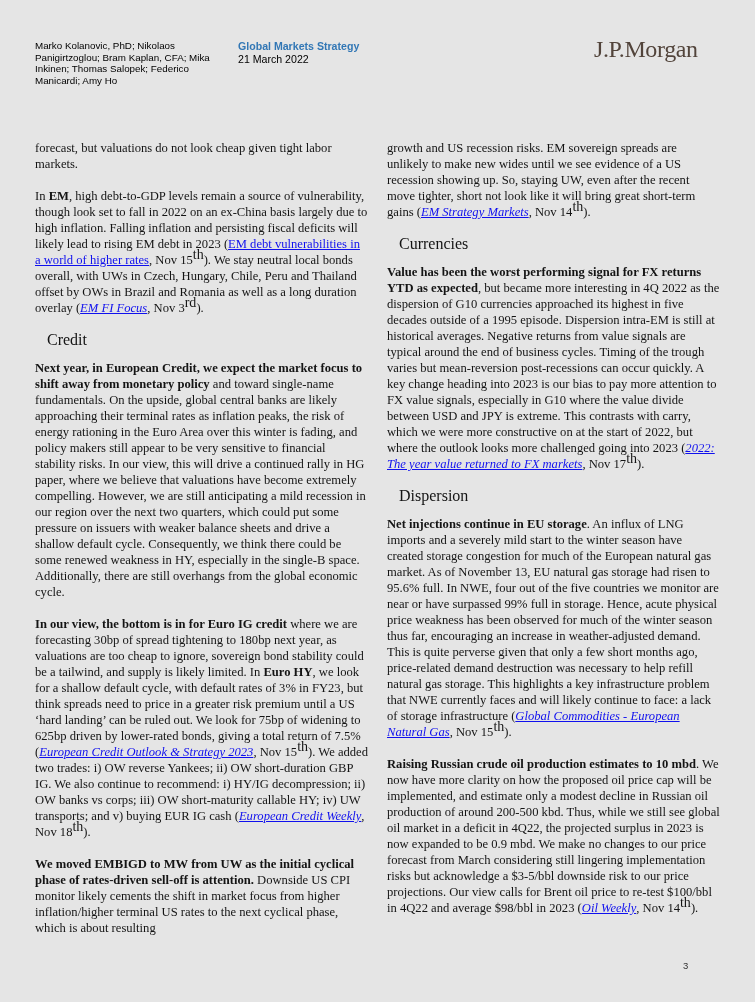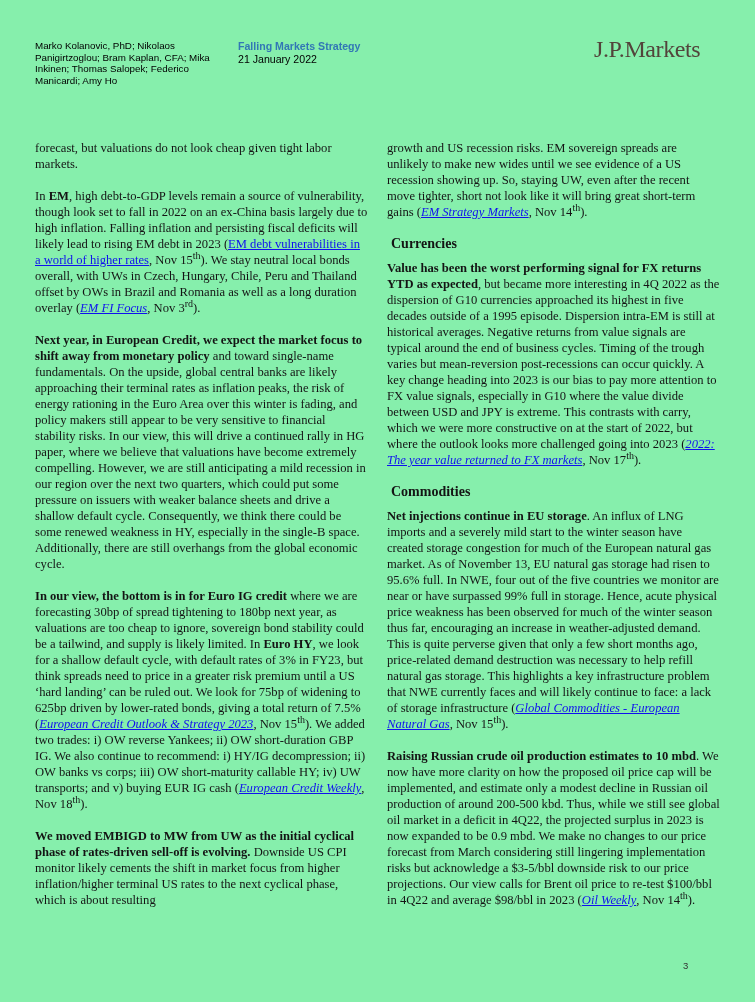--- a/index.html
+++ b/index.html
@@ -11,21 +11,21 @@
   *{box-sizing:border-box;}
   html,body{margin:0;padding:0;}
   body{
     width:755px;height:1002px;
     background:#ffffff;
     position:relative;
     overflow:hidden;
     font-family:"Liberation Serif",serif;
     color:var(--text-black);
   }
-  .page{position:absolute;inset:0;background:#86efac;}
+  .page{position:absolute;inset:0;background:#e5e5e5;}
 
   
   .authors{
     position:absolute;left:35px;top:40px;width:190px;
     font-family:"Liberation Sans",sans-serif;
     font-size:9.8px;line-height:11.6px;color:#000;
   }
   .pub-title{
     position:absolute;left:238px;top:40px;
     font-family:"Liberation Sans",sans-serif;
@@ -46,56 +46,57 @@
   
   .col{position:absolute;top:132px;width:333px;}
   .col-left{left:35px;}
   .col-right{left:387px;}
 
   p.body{
     font-size:12.6px;line-height:16px;
     margin:8px 0 16px 0;text-align:left;
   }
   h3.section{
-    font-size:14px;line-height:16px;
-    margin:4px;font-weight:bold;
+    font-size:16px;line-height:16px;
+    margin:12px;font-weight:normal;
   }
   .b{font-weight:bold;}
   .i{font-style:italic;}
   .lnk{color:var(--link-blue);text-decoration:underline;cursor:pointer;}
-  p.body sup{font-size:10px;line-height:0;vertical-align:super;}
+  p.body sup{font-size:14px;line-height:0;vertical-align:super;}
 
   .page-number{
     position:absolute;left:683px;top:960px;
     font-family:"Liberation Sans",sans-serif;
     font-size:9.5px;color:#333;
   }
 </style>
 </head>
 <body>
 
 <div class="page">
 
   <div class="authors">Marko Kolanovic, PhD; Nikolaos Panigirtzoglou; Bram Kaplan, CFA; Mika Inkinen; Thomas Salopek; Federico Manicardi; Amy Ho</div>
-  <div class="pub-title">Falling Markets Strategy</div>
-  <div class="pub-date">21 January 2022</div>
-  <div class="logo">J.P.Markets</div>
+  <div class="pub-title">Global Markets Strategy</div>
+  <div class="pub-date">21 March 2022</div>
+  <div class="logo">J.P.Morgan</div>
 
   <div class="col col-left">
     <p class="body"><span>forecast, but valuations do not look cheap given tight labor markets.</span></p>
     <p class="body"><span>In </span><span class="b">EM</span><span>, high debt-to-GDP levels remain a source of vulnerability, though look set to fall in 2022 on an ex-China basis largely due to high inflation. Falling inflation and persisting fiscal deficits will likely lead to rising EM debt in 2023 (</span><span class="lnk">EM debt vulnerabilities in a world of higher rates</span><span>, Nov 15</span><sup>th</sup><span>). We stay neutral local bonds overall, with UWs in Czech, Hungary, Chile, Peru and Thailand offset by OWs in Brazil and Romania as well as a long duration overlay (</span><span class="i lnk">EM FI Focus</span><span>, Nov 3</span><sup>rd</sup><span>).</span></p>
+    <h3 class="section">Credit</h3>
     <p class="body"><span class="b">Next year, in European Credit, we expect the market focus to shift away from monetary policy</span><span> and toward single-name fundamentals. On the upside, global central banks are likely approaching their terminal rates as inflation peaks, the risk of energy rationing in the Euro Area over this winter is fading, and policy makers still appear to be very sensitive to financial stability risks. In our view, this will drive a continued rally in HG paper, where we believe that valuations have become extremely compelling. However, we are still anticipating a mild recession in our region over the next two quarters, which could put some pressure on issuers with weaker balance sheets and drive a shallow default cycle. Consequently, we think there could be some renewed weakness in HY, especially in the single-B space. Additionally, there are still overhangs from the global economic cycle.</span></p>
     <p class="body"><span class="b">In our view, the bottom is in for Euro IG credit</span><span> where we are forecasting 30bp of spread tightening to 180bp next year, as valuations are too cheap to ignore, sovereign bond stability could be a tailwind, and supply is likely limited. In </span><span class="b">Euro HY</span><span>, we look for a shallow default cycle, with default rates of 3% in FY23, but think spreads need to price in a greater risk premium until a US ‘hard landing’ can be ruled out. We look for 75bp of widening to 625bp driven by lower-rated bonds, giving a total return of 7.5% (</span><span class="i lnk">European Credit Outlook &amp; Strategy 2023</span><span>, Nov 15</span><sup>th</sup><span>). We added two trades: i) OW reverse Yankees; ii) OW short-duration GBP IG. We also continue to recommend: i) HY/IG decompression; ii) OW banks vs corps; iii) OW short-maturity callable HY; iv) UW transports; and v) buying EUR IG cash (</span><span class="i lnk">European Credit Weekly</span><span>, Nov 18</span><sup>th</sup><span>).</span></p>
-    <p class="body"><span class="b">We moved EMBIGD to MW from UW as the initial cyclical phase of rates-driven sell-off is evolving.</span><span> Downside US CPI monitor likely cements the shift in market focus from higher inflation/higher terminal US rates to the next cyclical phase, which is about resulting</span></p>
+    <p class="body"><span class="b">We moved EMBIGD to MW from UW as the initial cyclical phase of rates-driven sell-off is attention.</span><span> Downside US CPI monitor likely cements the shift in market focus from higher inflation/higher terminal US rates to the next cyclical phase, which is about resulting</span></p>
   </div>
 
   <div class="col col-right">
     <p class="body"><span>growth and US recession risks. EM sovereign spreads are unlikely to make new wides until we see evidence of a US recession showing up. So, staying UW, even after the recent move tighter, short not look like it will bring great short-term gains (</span><span class="i lnk">EM Strategy Markets</span><span>, Nov 14</span><sup>th</sup><span>).</span></p>
     <h3 class="section">Currencies</h3>
     <p class="body"><span class="b">Value has been the worst performing signal for FX returns YTD as expected</span><span>, but became more interesting in 4Q 2022 as the dispersion of G10 currencies approached its highest in five decades outside of a 1995 episode. Dispersion intra-EM is still at historical averages. Negative returns from value signals are typical around the end of business cycles. Timing of the trough varies but mean-reversion post-recessions can occur quickly. A key change heading into 2023 is our bias to pay more attention to FX value signals, especially in G10 where the value divide between USD and JPY is extreme. This contrasts with carry, which we were more constructive on at the start of 2022, but where the outlook looks more challenged going into 2023 (</span><span class="i lnk">2022: The year value returned to FX markets</span><span>, Nov 17</span><sup>th</sup><span>).</span></p>
-    <h3 class="section">Commodities</h3>
+    <h3 class="section">Dispersion</h3>
     <p class="body"><span class="b">Net injections continue in EU storage</span><span>. An influx of LNG imports and a severely mild start to the winter season have created storage congestion for much of the European natural gas market. As of November 13, EU natural gas storage had risen to 95.6% full. In NWE, four out of the five countries we monitor are near or have surpassed 99% full in storage. Hence, acute physical price weakness has been observed for much of the winter season thus far, encouraging an increase in weather-adjusted demand. This is quite perverse given that only a few short months ago, price-related demand destruction was necessary to help refill natural gas storage. This highlights a key infrastructure problem that NWE currently faces and will likely continue to face: a lack of storage infrastructure (</span><span class="i lnk">Global Commodities - European Natural Gas</span><span>, Nov 15</span><sup>th</sup><span>).</span></p>
     <p class="body"><span class="b">Raising Russian crude oil production estimates to 10 mbd</span><span>. We now have more clarity on how the proposed oil price cap will be implemented, and estimate only a modest decline in Russian oil production of around 200-500 kbd. Thus, while we still see global oil market in a deficit in 4Q22, the projected surplus in 2023 is now expanded to be 0.9 mbd. We make no changes to our price forecast from March considering still lingering implementation risks but acknowledge a $3-5/bbl downside risk to our price projections. Our view calls for Brent oil price to re-test $100/bbl in 4Q22 and average $98/bbl in 2023 (</span><span class="i lnk">Oil Weekly</span><span>, Nov 14</span><sup>th</sup><span>).</span></p>
   </div>
 
   <div class="page-number">3</div>
 
 </div>
 
 </body></html>

